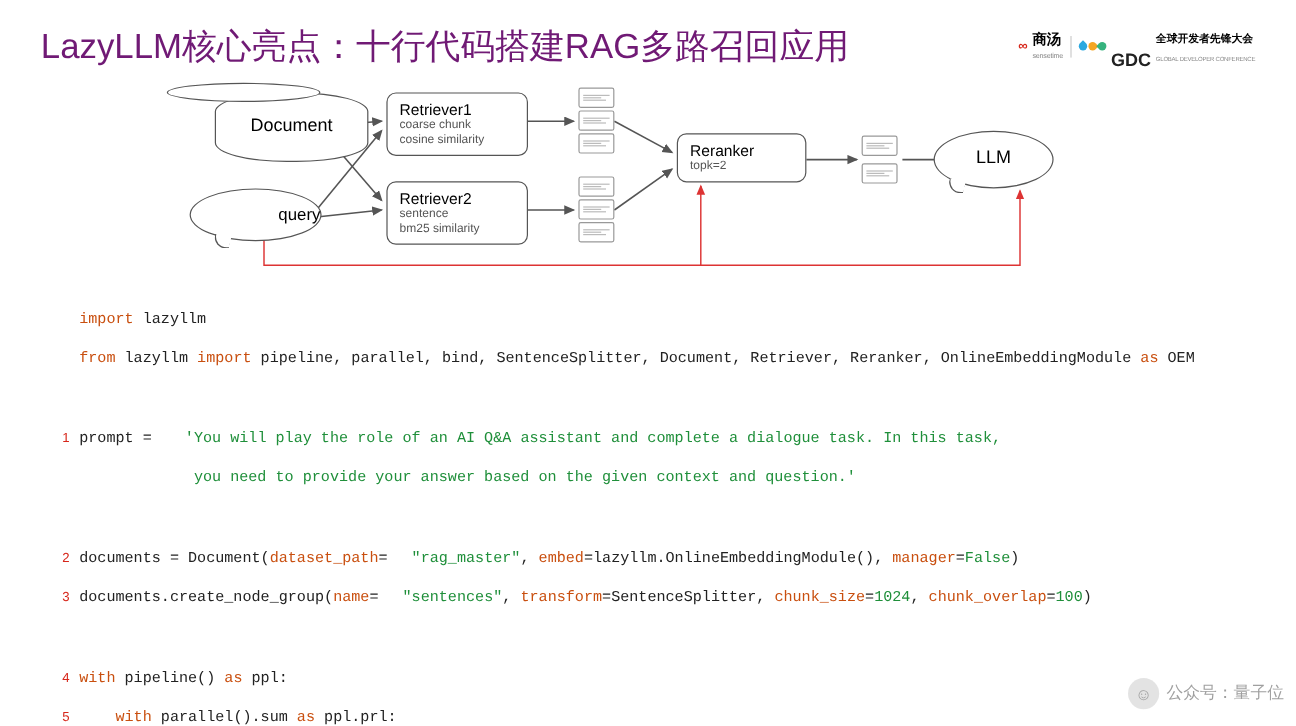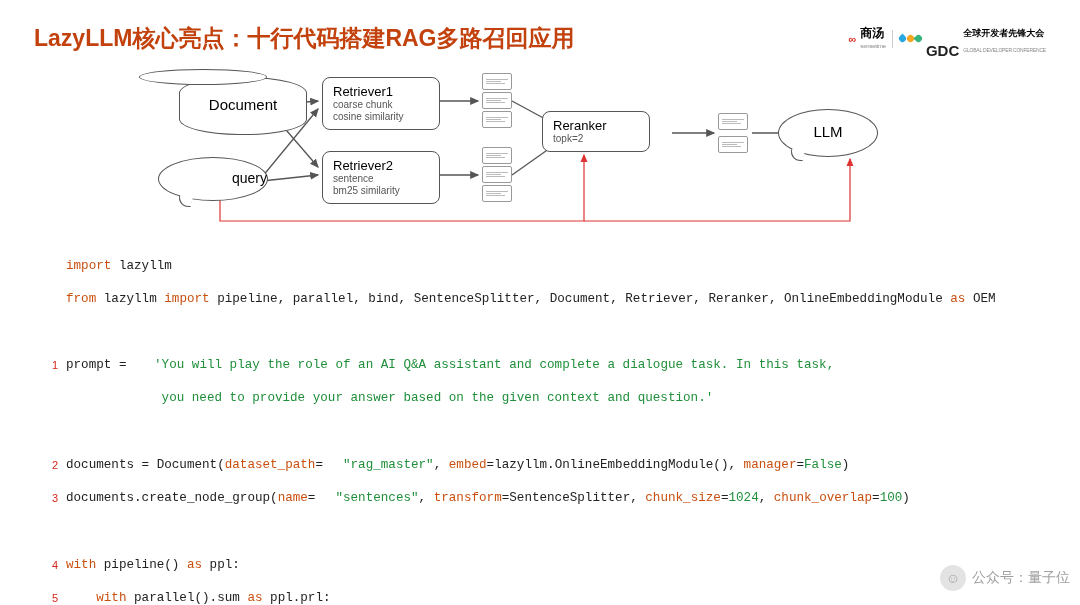--- a/index.html
+++ b/index.html
@@ -7,21 +7,21 @@
   body {
     width: 1080px;
     height: 605px;
     background: #fff;
     font-family: "Helvetica Neue", Arial, "PingFang SC", "Microsoft YaHei", sans-serif;
     position: relative;
     overflow: hidden;
   }
   .slide { width: 100%; height: 100%; padding: 18px 34px 10px 34px; }
   .header { display: flex; justify-content: space-between; align-items: center; margin-bottom: 6px; }
-  .title { font-size: 23px; font-weight: 700; color: #c2410c; }
+  .title { font-size: 29px; font-weight: 400; color: #701a75; }
   .logos { display: flex; align-items: center; gap: 6px; }
   .logo-sense { display:flex; align-items:center; gap:4px; font-size:11px; }
   .logo-sense .mark { color:#d7261a; font-weight:800; }
   .logo-sense .txt { line-height:1; }
   .logo-sense .cn { font-size:12px; font-weight:700;}
   .logo-sense .en { font-size:6px; color:#888; letter-spacing:-0.2px;}
   .sep { width:1px; height:18px; background:#ccc; }
   .logo-gdc { display:flex; align-items:center; gap:4px; }
   .gdc-icon { display:flex; gap:1px;}
   .gdc-icon span{width:7px;height:7px;border-radius:0 7px 7px 7px;}
@@ -169,21 +169,21 @@
           <i></i>
           <i></i>
           <i></i>
         </div>
         <div class="chip">
           <i></i>
           <i></i>
           <i></i>
         </div>
     </div>
-    <div class="dg box" style="left:452px;top:46px;width:108px;">
+    <div class="dg box" style="left:474px;top:46px;width:108px;">
       <div class="t">Reranker</div>
       <div class="s">topk=2</div>
     </div>
     <div class="dg chips two" style="left:628px;top:48px;">
       <div class="chip">
           <i></i>
           <i></i>
           <i></i>
         </div>
         <div class="chip">

